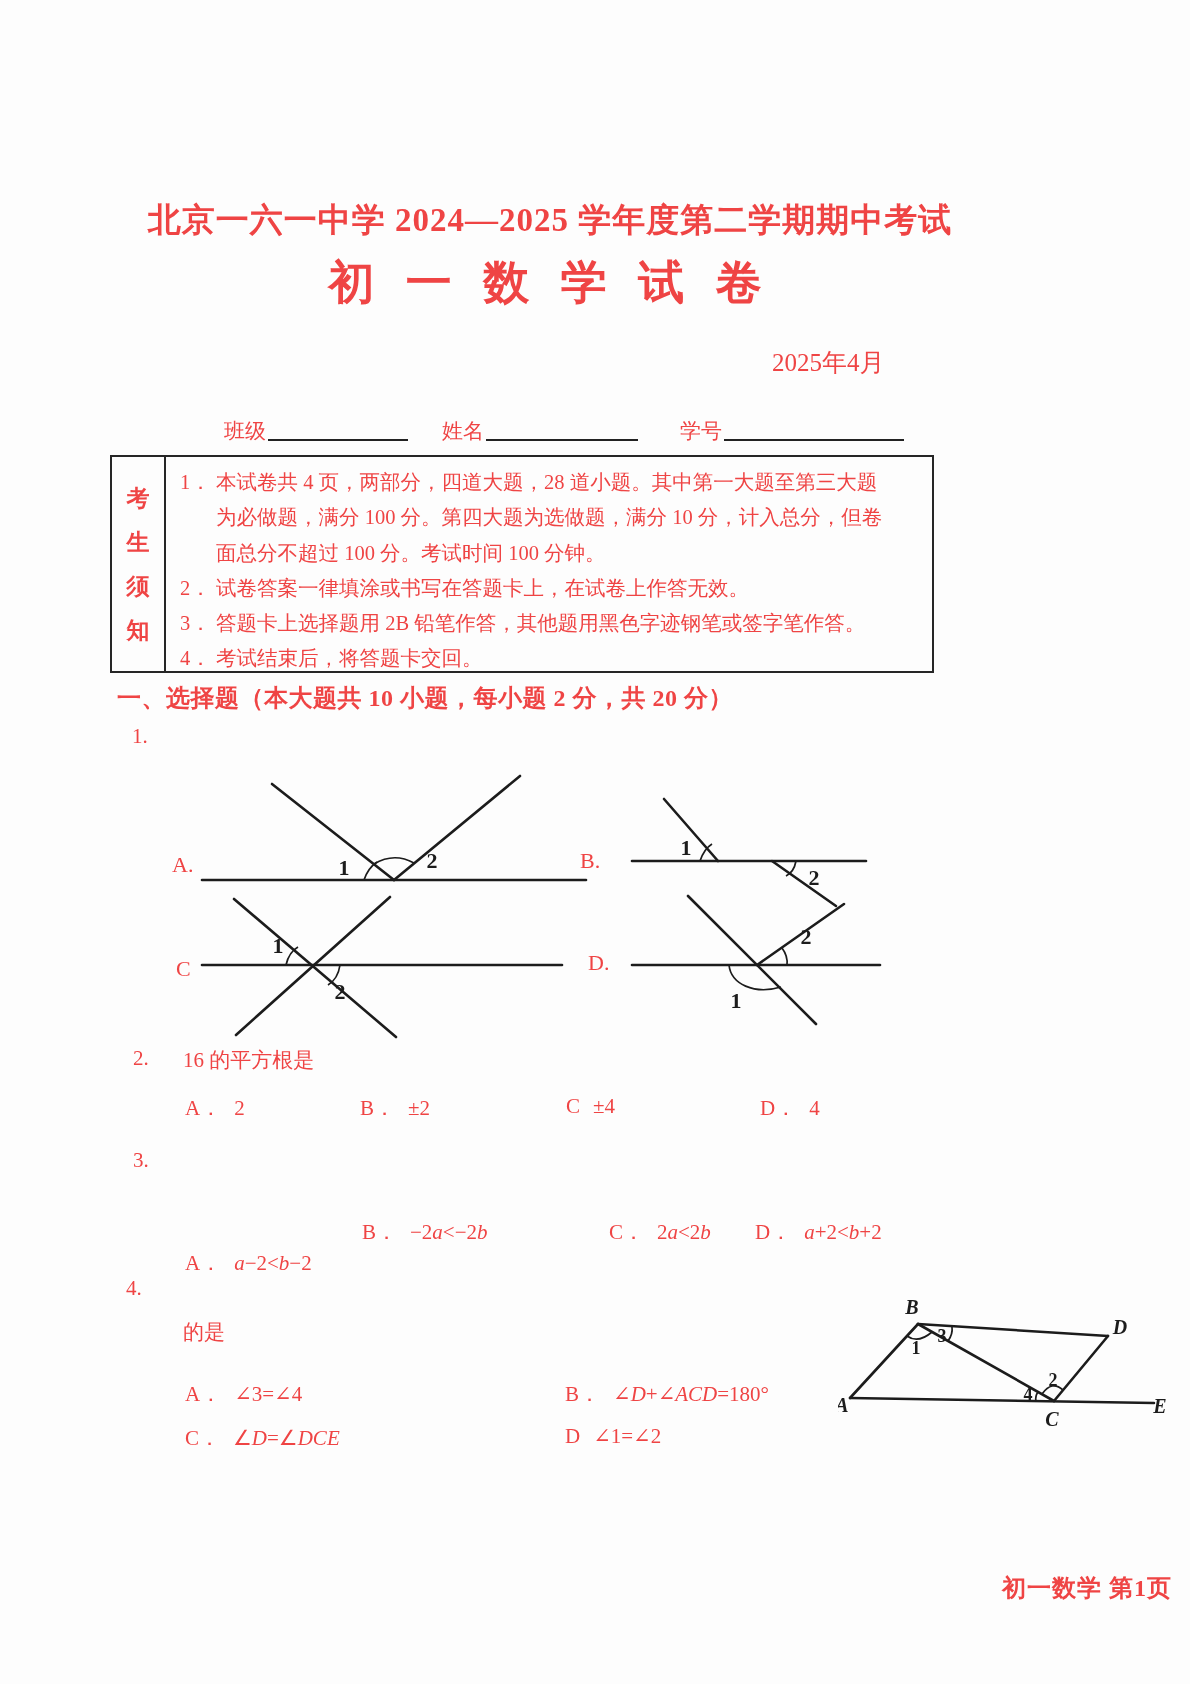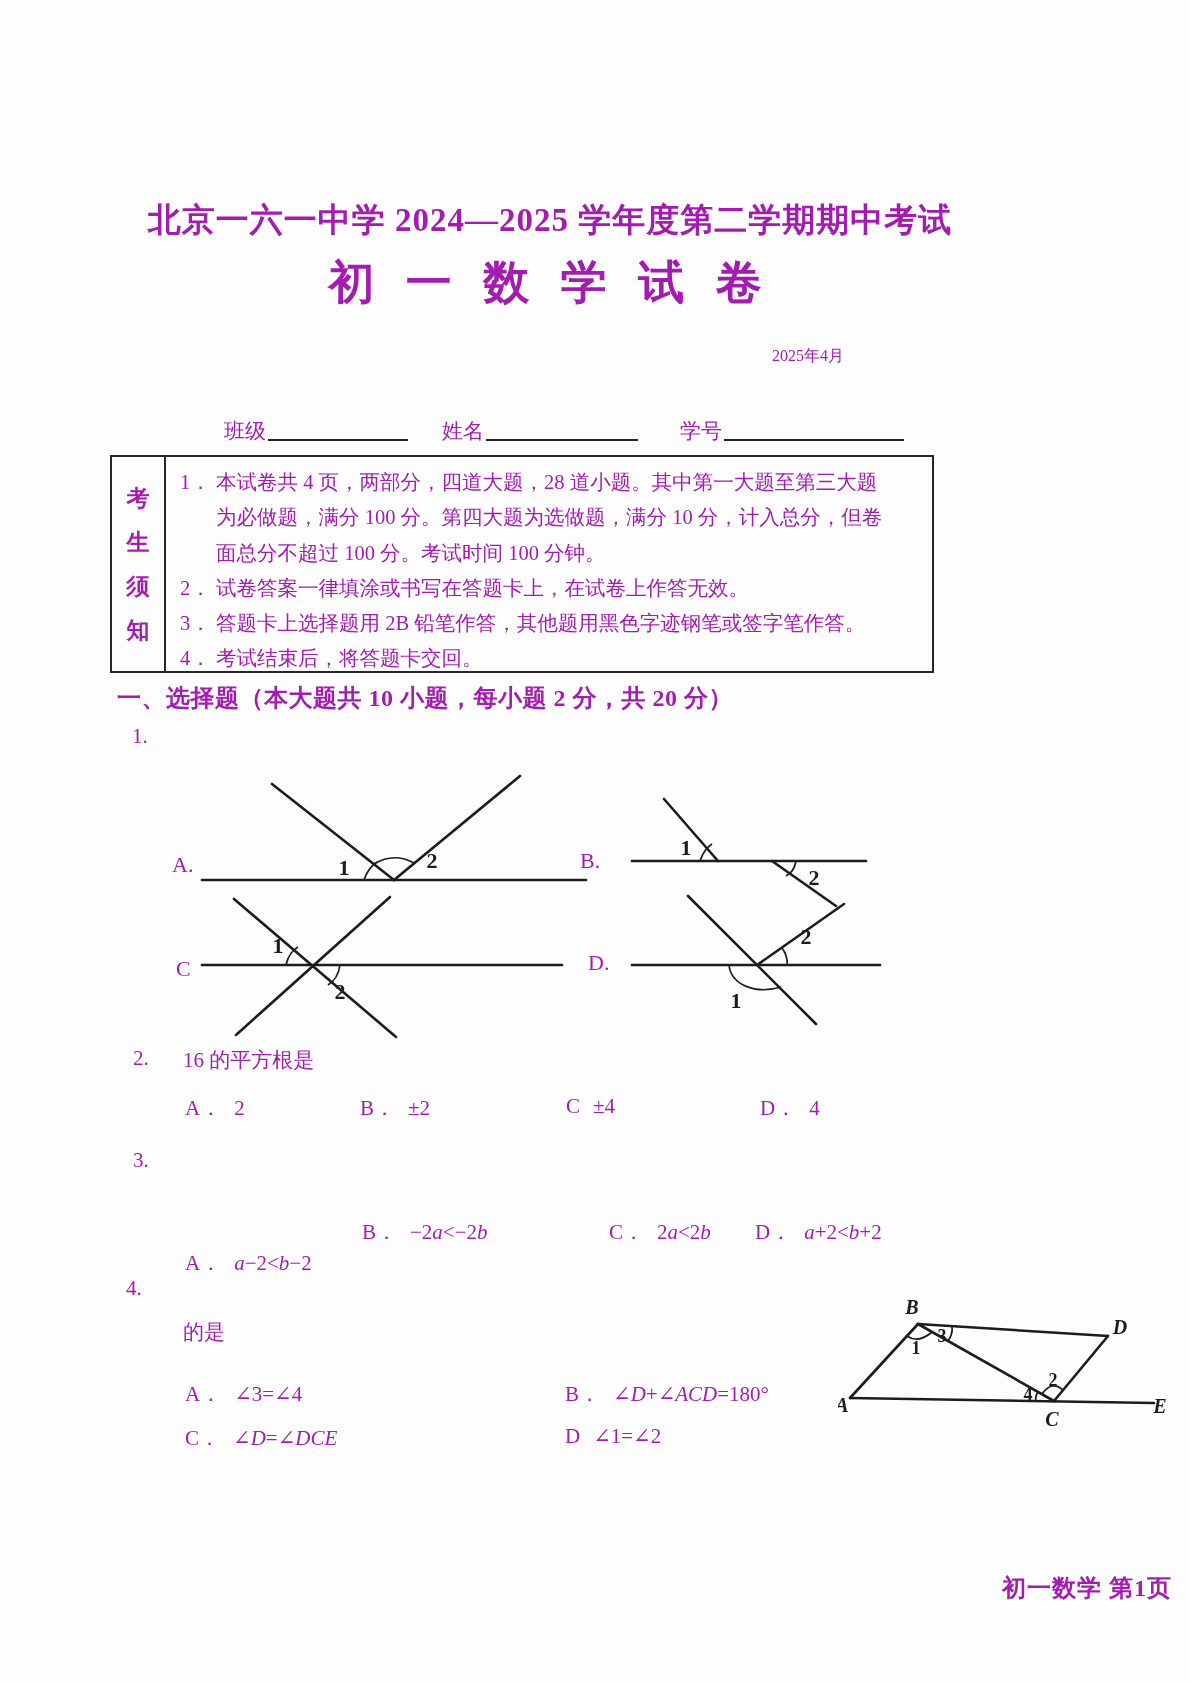--- a/index.html
+++ b/index.html
@@ -1,26 +1,26 @@
 <!DOCTYPE html>
 <html><head>
 <meta charset="utf-8">
 <style>
   html,body{margin:0;padding:0;background:#ffffff;}
   .page{
     position:relative; width:1190px; height:1684px;
     background:#fdfdfd; overflow:hidden;
     font-family:"Liberation Serif","DejaVu Serif",serif;
-    color:#a21caf;
+    color:#ef4444;
   }
   .title1{position:absolute; left:0; top:198px; width:1100px; text-align:center;
           font-size:33px; font-weight:700; letter-spacing:1px; white-space:nowrap;}
   .title2{position:absolute; left:0; top:252px; width:1100px; text-align:center;
           font-size:46px; font-weight:700; letter-spacing:10px; white-space:nowrap;}
-  .date{position:absolute; left:772px; top:346px; font-size:16px;text-align:center;}
+  .date{position:absolute; left:772px; top:346px; font-size:25px;text-align:center;}
   .formline{position:absolute; left:224px; top:414px; font-size:21px; white-space:nowrap;}
   .formline .lbl{font-weight:400;}
   .blank{display:inline-block; height:22px; border-bottom:2px solid #222; transform:translateY(3px); margin-left:2px;}
   .bw1{width:140px; margin-right:34px;}
   .bw2{width:152px; margin-right:42px;}
   .bw3{width:180px;}
   .notice{position:absolute; left:110px; top:455px; width:824px; height:218px;
           border:2.5px solid #262626; display:flex; box-sizing:border-box; background:#fdfdfd;}
   .notice-side{width:52px; border-right:2.5px solid #262626; display:flex; flex-direction:column;
                align-items:center; justify-content:center; gap:13px; font-size:23px; font-weight:700;}
@@ -139,21 +139,21 @@
   <span class="qnum" style="left:133px; top:1148px;">3.</span>
   <span class="opt" style="left:185px; top:1218px;margin-top:31px;"><span class="lab">A．</span><span class="val"><i>a</i>−2&lt;<i>b</i>−2</span></span>
   <span class="opt" style="left:362px; top:1218px;"><span class="lab">B．</span><span class="val">−2<i>a</i>&lt;−2<i>b</i></span></span>
   <span class="opt" style="left:565px; top:1218px;margin-left:44px;"><span class="lab">C．</span><span class="val">2<i>a</i>&lt;2<i>b</i></span></span>
   <span class="opt" style="left:755px; top:1218px;"><span class="lab">D．</span><span class="val"><i>a</i>+2&lt;<i>b</i>+2</span></span>
 
   <span class="qnum" style="left:126px; top:1276px;">4.</span>
   <span class="qtext" style="left:183px; top:1318px;">的是</span>
   <span class="opt" style="left:185px; top:1380px;"><span class="lab">A．</span><span class="val">∠3=∠4</span></span>
   <span class="opt" style="left:565px; top:1380px;"><span class="lab">B．</span><span class="val">∠<i>D</i>+∠<i>A</i><i>C</i><i>D</i>=180°</span></span>
-  <span class="opt" style="left:185px; top:1424px;"><span class="lab">C．</span><span class="val">∠<i>D</i>=∠<i>D</i><i>C</i><i>E</i></span></span>
+  <span class="opt" style="left:185px; top:1424px;font-family:Liberation Serif, serif;"><span class="lab">C．</span><span class="val">∠<i>D</i>=∠<i>D</i><i>C</i><i>E</i></span></span>
   <span class="opt" style="left:565px; top:1424px;"><span class="lab">D</span><span class="val">∠1=∠2</span></span>
 
   <svg class="fig" style="left:838px; top:1300px;" width="330" height="140" viewBox="0 0 330 140">
     <path class="stroke-main" d="M12,98 L80,24"></path>
     <path class="stroke-main" d="M80,24 L270,36"></path>
     <path class="stroke-main" d="M80,24 L216,101"></path>
     <path class="stroke-main" d="M216,101 L270,36"></path>
     <path class="stroke-main" d="M12,98 L316,103"></path>
     <path class="stroke-arc" d="M69,36 Q80,44 94,32"></path>
     <path class="stroke-arc" d="M114,27 Q115,34 110,41"></path>

